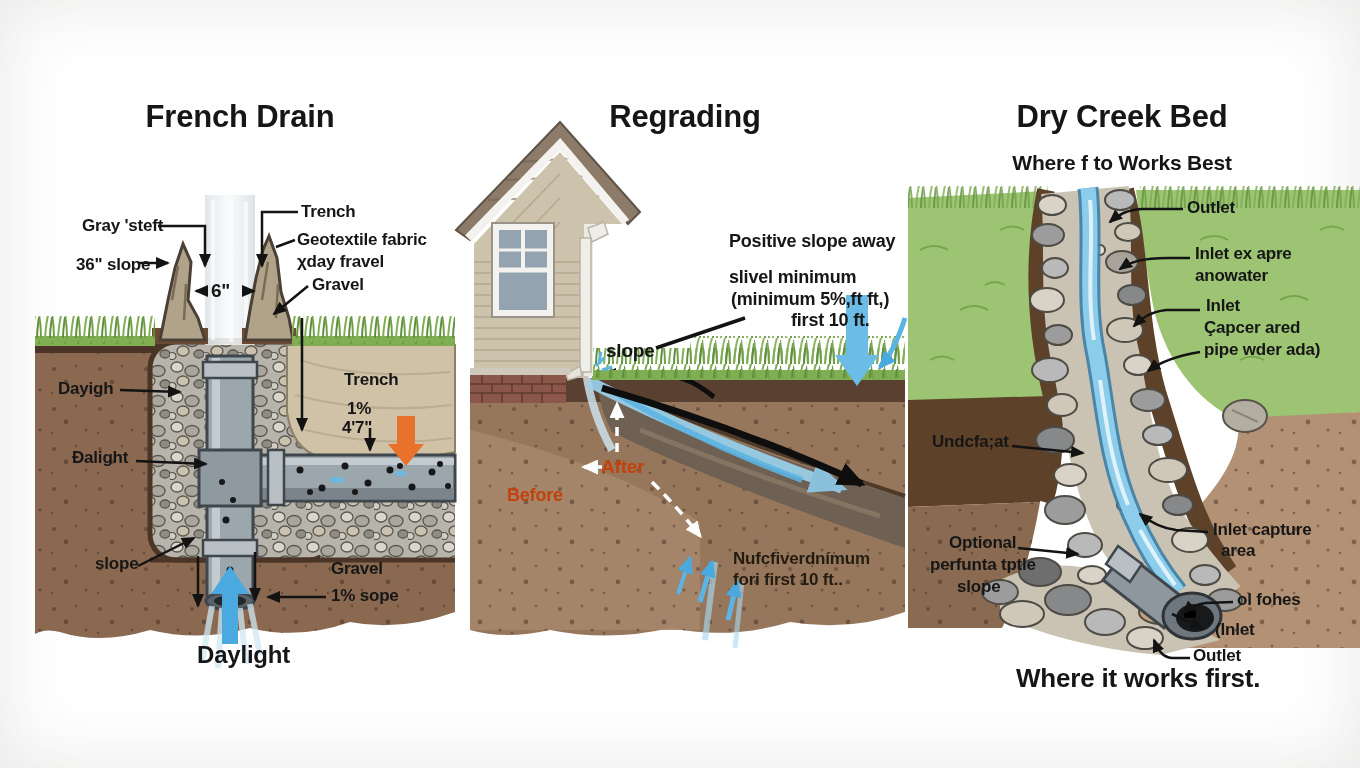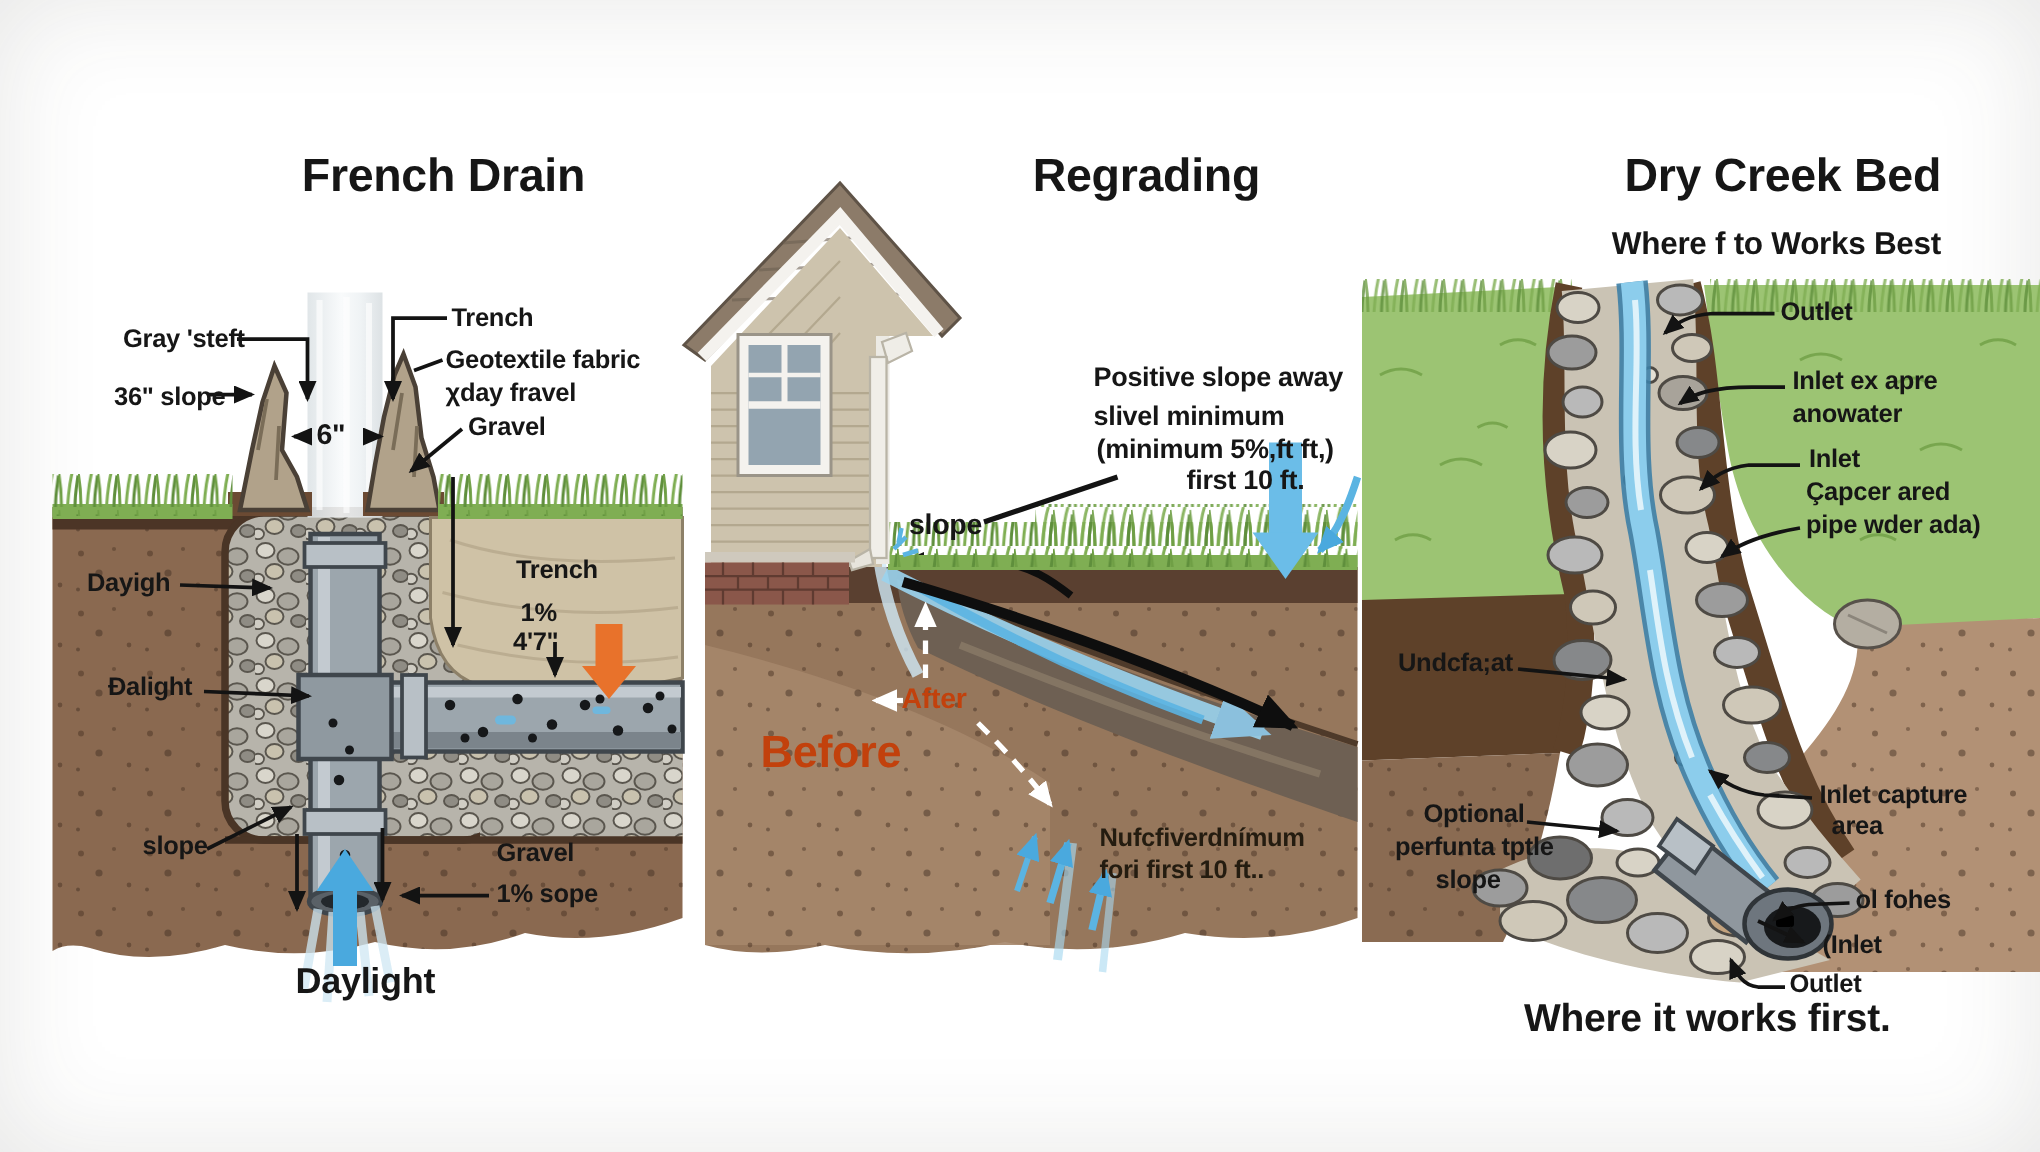--- a/index.html
+++ b/index.html
@@ -7,23 +7,23 @@
     position:relative;width:1360px;height:768px;background:#ffffff;overflow:hidden;
     font-family:"Liberation Sans", sans-serif;
     box-shadow:inset 0 0 70px rgba(60,55,48,.12);
   }
   .art{position:absolute;left:0;top:0;}
   .lbl{
     position:absolute;font-weight:700;font-size:17px;color:#161616;
     letter-spacing:-0.2px;line-height:1.08;white-space:nowrap;
   }
   .s19{font-size:19px}.s20{font-size:24px}.s21{font-size:21px}
-  .s22{font-size:30px}.s26{font-size:26px}.s31{font-size:31px}
+  .s22{font-size:18px}.s26{font-size:26px}.s31{font-size:31px}
   .white{color:#c2410c}
-  .center{text-align:right;white-space:normal}
+  .center{text-align:center;white-space:normal}
   .soilink{color:#241c10}
 </style>
 </head>
 <body>
 
 <div class="stage">
 
 <svg class="art" width="1360" height="768" viewBox="0 0 1360 768">
   <defs>
     <marker id="mk" markerUnits="userSpaceOnUse" markerWidth="14" markerHeight="12" refX="12" refY="6" orient="auto">
@@ -349,21 +349,21 @@
     <div class="lbl" style="left:342px;top:419px">4'7"</div>
     <div class="lbl" style="left:72px;top:449px">Ðalight</div>
     <div class="lbl" style="left:95px;top:555px">slope</div>
     <div class="lbl" style="left:331px;top:560px">Gravel</div>
     <div class="lbl" style="left:331px;top:587px">1% sope</div>
     <div class="lbl s20" style="left:197px;top:642px">Daylight</div>
   </div>
 
   <div>
     <div class="lbl s31 center" style="left:530px;top:100px;width:310px">Regrading</div>
-    <div class="lbl" style="left:729px;top:242px;font-size:18px">Positive slope away</div>
+    <div class="lbl" style="left:729px;top:232px;font-size:18px">Positive slope away</div>
     <div class="lbl" style="left:729px;top:268px;font-size:18px">slivel minimum</div>
     <div class="lbl" style="left:731px;top:290px;font-size:18px">(minimum 5%,ft ft,)</div>
     <div class="lbl" style="left:791px;top:311px;font-size:18px">first 10 ft.</div>
     <div class="lbl s19" style="left:606px;top:341px">slope</div>
     <div class="lbl s19 white" style="left:601px;top:457px">After</div>
     <div class="lbl s22 white" style="left:507px;top:486px">Before</div>
     <div class="lbl soilink" style="left:733px;top:550px">Nufcfiverdnímum</div>
     <div class="lbl soilink" style="left:733px;top:571px">fori first 10 ft..</div>
   </div>
 

